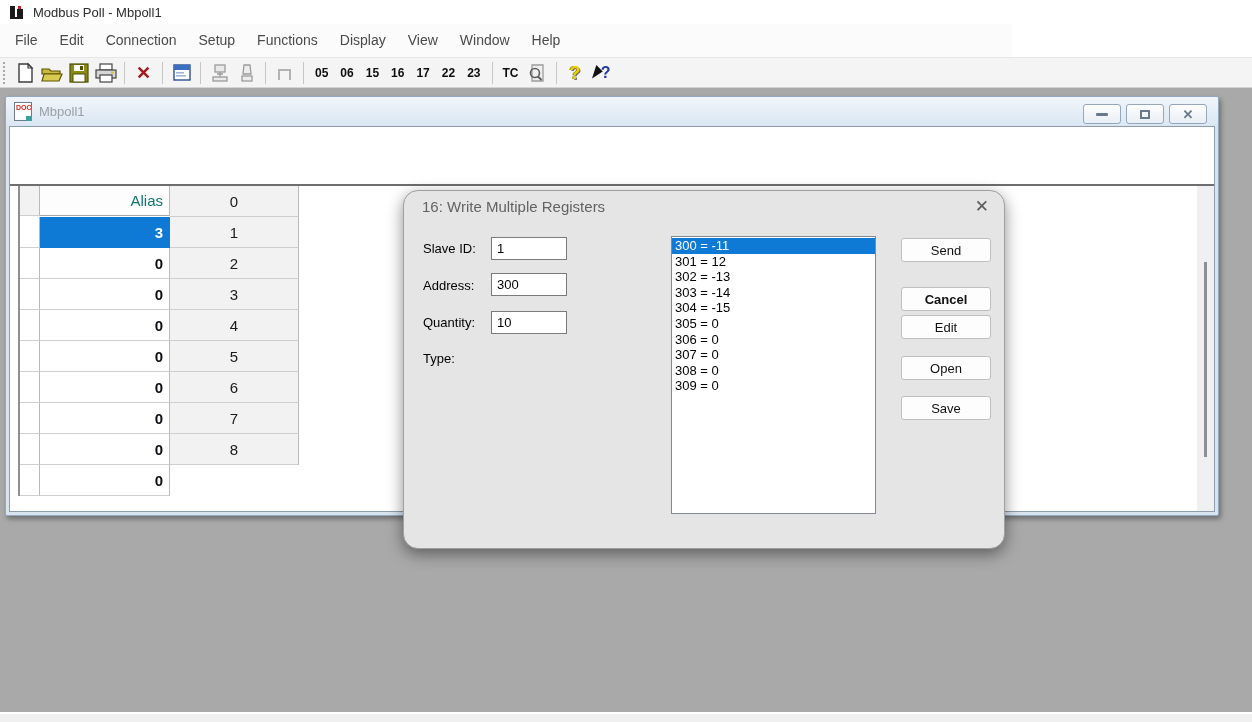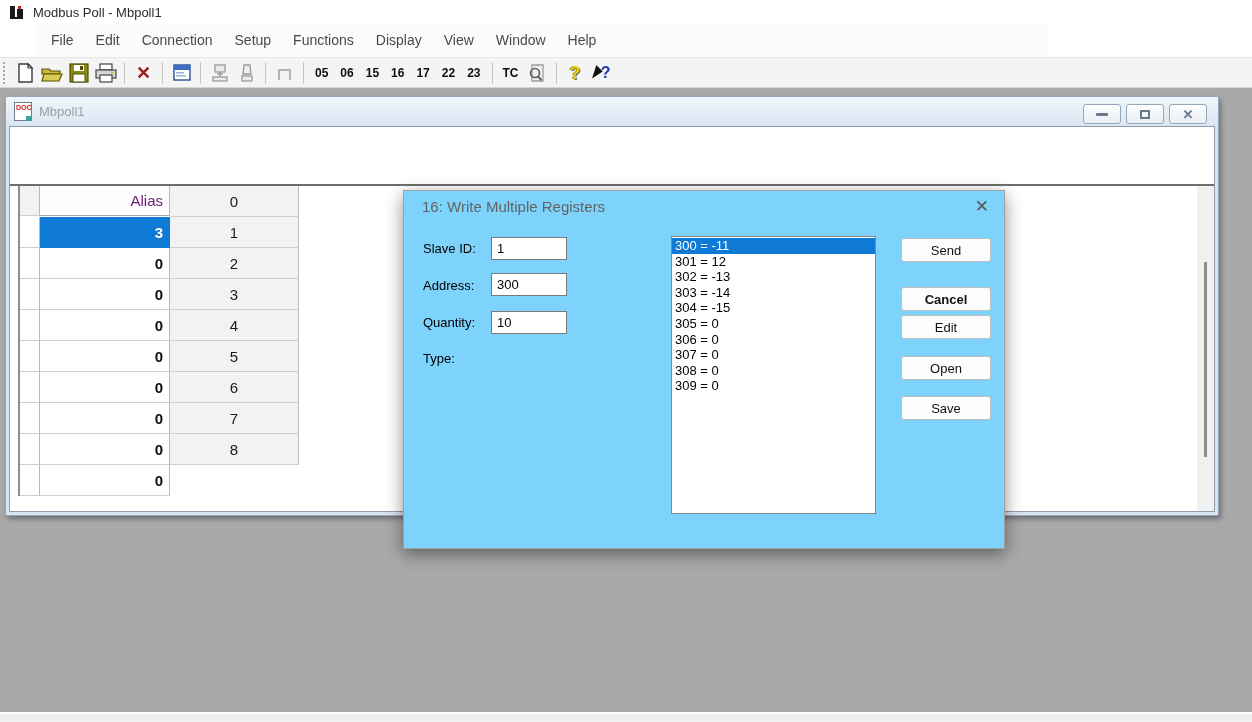--- a/index.html
+++ b/index.html
@@ -8,21 +8,21 @@
     position:relative; width:1252px; height:722px; overflow:hidden;
     font-family:"Liberation Sans", sans-serif; background:#fff;
   }
   
   .titlebar { position:absolute; left:0; top:0; width:1252px; height:24px;
     background:#ffffff; display:flex; align-items:center; padding-left:8px; }
   .app-icon { width:17px; height:17px; margin-right:8px; }
   .title-text { font-size:13px; color:#2b2b2b; }
   
   .menubar { position:absolute; left:0; top:24px; width:1012px; height:33px;
-    background:#fbfbfb; display:flex; align-items:flex-end; padding-left:4px;margin-left:36px; }
+    background:#fbfbfb; display:flex; align-items:flex-end; padding-left:4px; }
   .menu-item { font-size:14px; color:#4a4a4a; padding:0 11px; line-height:33px; cursor:default; }
   
   .toolbar { position:absolute; left:0; top:57px; width:1252px; height:31px;
     background:#f4f4f4; border-top:1px solid #e6e6e6; border-bottom:1px solid #d4d4d4;
     display:flex; align-items:center; }
   .grip { width:4px; height:22px; border-left:2px dotted #a9a9a9; margin:0 4px 0 3px; }
   .tb-btn { width:27px; height:25px; display:flex; align-items:center; justify-content:center; }
   .tb-sep { width:1px; height:22px; background:#c6c6c6; margin:0 5px; }
   .tb-num { font-size:12px; font-weight:bold; color:#0d0d0d; background:none; border:none;
     padding:0 6px; height:25px; font-family:"Liberation Sans", sans-serif; }
@@ -63,28 +63,28 @@
   .grid-area { position:absolute; left:0; right:0; top:57px; bottom:0; background:#fff;
     border-top:2px solid #6e6e6e; }
   .grid { position:absolute; left:8px; top:0;
     display:grid; grid-template-columns:20px 130px 129px;
     grid-auto-rows:31px; border-left:2px solid #8f8f8f; }
   .grid .hd { height:30px; }
   .cell { border-right:1px solid #b9b9b9; border-bottom:1px solid #cfcfcf;
     font-size:15px; display:flex; align-items:center; background:#fff; }
   .cell.rownum { background:#f2f2f2; justify-content:center; color:#1a1a1a; }
   .cell.hdr { background:#fdfdfd; border-bottom:1px solid #a8a8a8; justify-content:flex-end;
-    padding-right:6px; color:#701a75; }
+    padding-right:6px; color:#0f766e; }
   .cell.val { justify-content:flex-end; padding-right:6px; font-weight:bold; color:#0d0d14; }
   .cell.sel { background:#0f7ad6; color:#fff; border-right-color:#0f7ad6; border-bottom-color:#0f7ad6; }
   .v-scrollbar { position:absolute; right:0; top:0; bottom:0; width:17px; background:#f0f0f0; }
   .v-thumb { position:absolute; left:7px; top:76px; width:3px; height:195px; background:#8f8f8f; }
   
   .dialog { position:absolute; left:403px; top:102px; width:602px; height:359px;
-    background:#7dd3fc; border:1px solid #9f9f9f; border-radius:0;
+    background:#e5e5e5; border:1px solid #9f9f9f; border-radius:15px;
     box-shadow:0 5px 16px rgba(0,0,0,0.45);padding-left:32px; }
   .dlg-title { position:absolute; left:18px; top:7px; font-size:15px; color:#636363; }
   .dlg-close { position:absolute; right:15px; top:5px; font-size:17px; color:#5a5a5a; cursor:default; }
   .dlg-label { position:absolute; left:19px; font-size:13px; color:#000; }
   .dlg-input { position:absolute; left:87px; width:76px; height:23px; border:1px solid #7a7a7a;
     background:#fff; font-size:13px; padding:0 5px; font-family:"Liberation Sans", sans-serif; color:#000; }
   .dlg-combo { position:absolute; left:87px; width:160px; height:23px; border:1px solid #7a7a7a;
     background:#fff; font-size:13px; display:flex; align-items:center; padding-left:5px; }
   .combo-chevron { position:absolute; right:9px; top:6px; width:8px; height:8px;
     border-right:2px solid #5a5a5a; border-bottom:2px solid #5a5a5a; transform:rotate(45deg) scaleY(0.8); }

